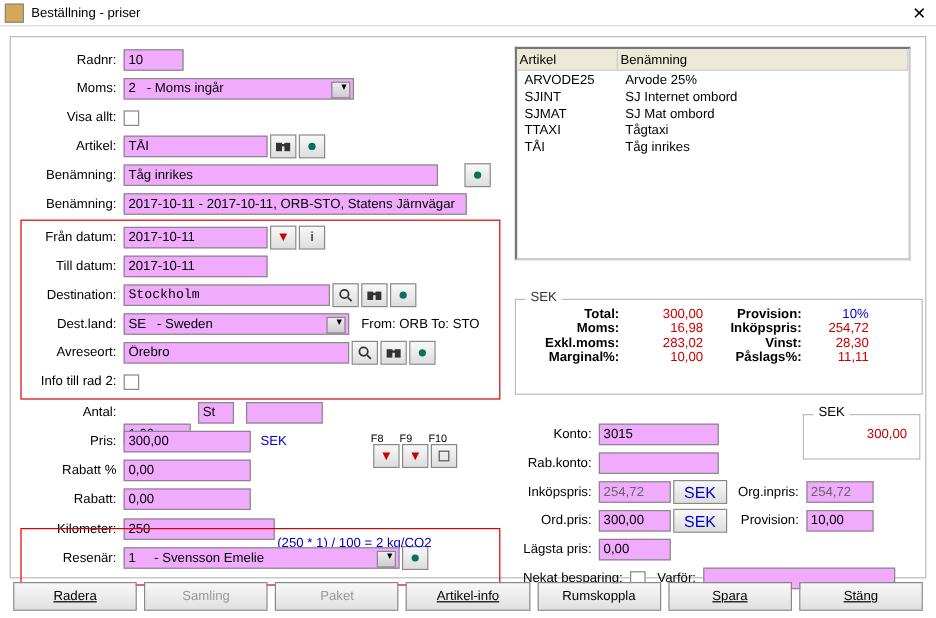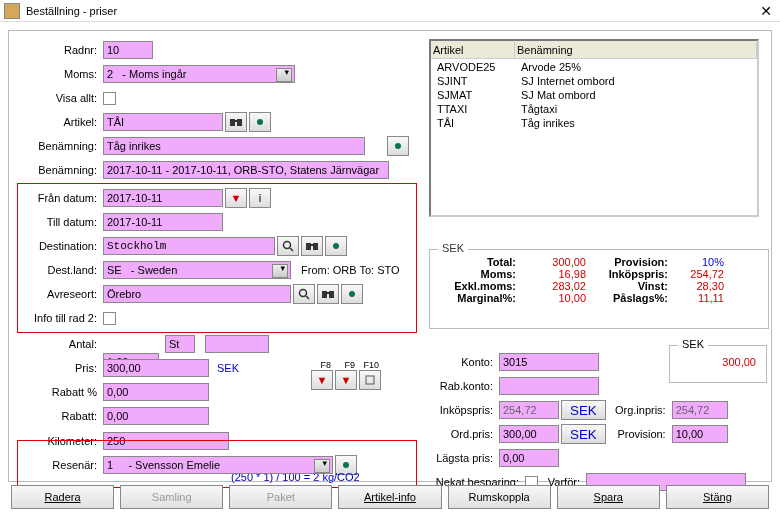--- a/index.html
+++ b/index.html
@@ -174,28 +174,27 @@
     color: #999;
   }
   .fkeys {
     position: absolute;
     left: 300px; top: 329px;
     display: flex;
     gap: 2px;
   }
   .fkey {
     width: 22px;
-    text-align: right;
+    text-align: left;
   }
   .fkey .cap { font-size: 9px; }
   .co2 {
     position: absolute;
     left: 222px; top: 416px;
     color: #00c;
-    margin-top: 24px;
   }
   .select-drop {
     position: relative;
   }
   .select-drop::after {
     content: "";
     position: absolute;
     right: 3px; top: 3px;
     width: 14px; height: 12px;
     background: linear-gradient(#eee,#ccc);

